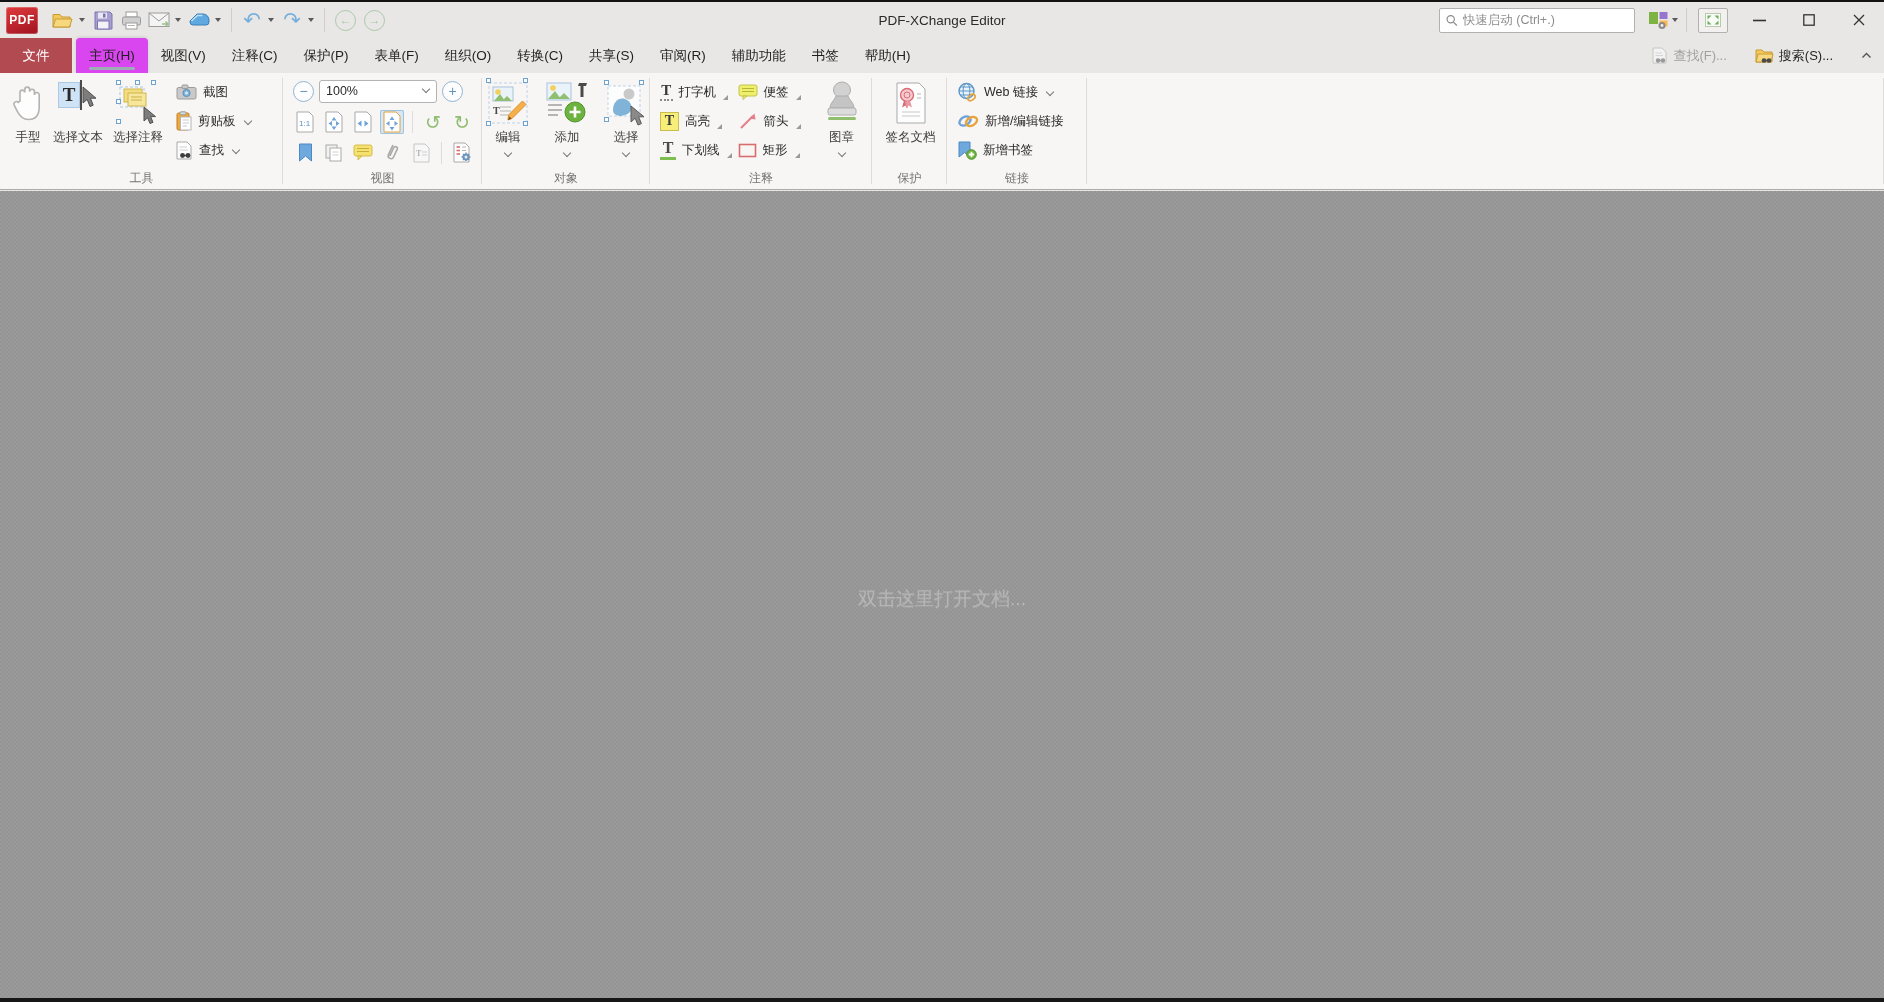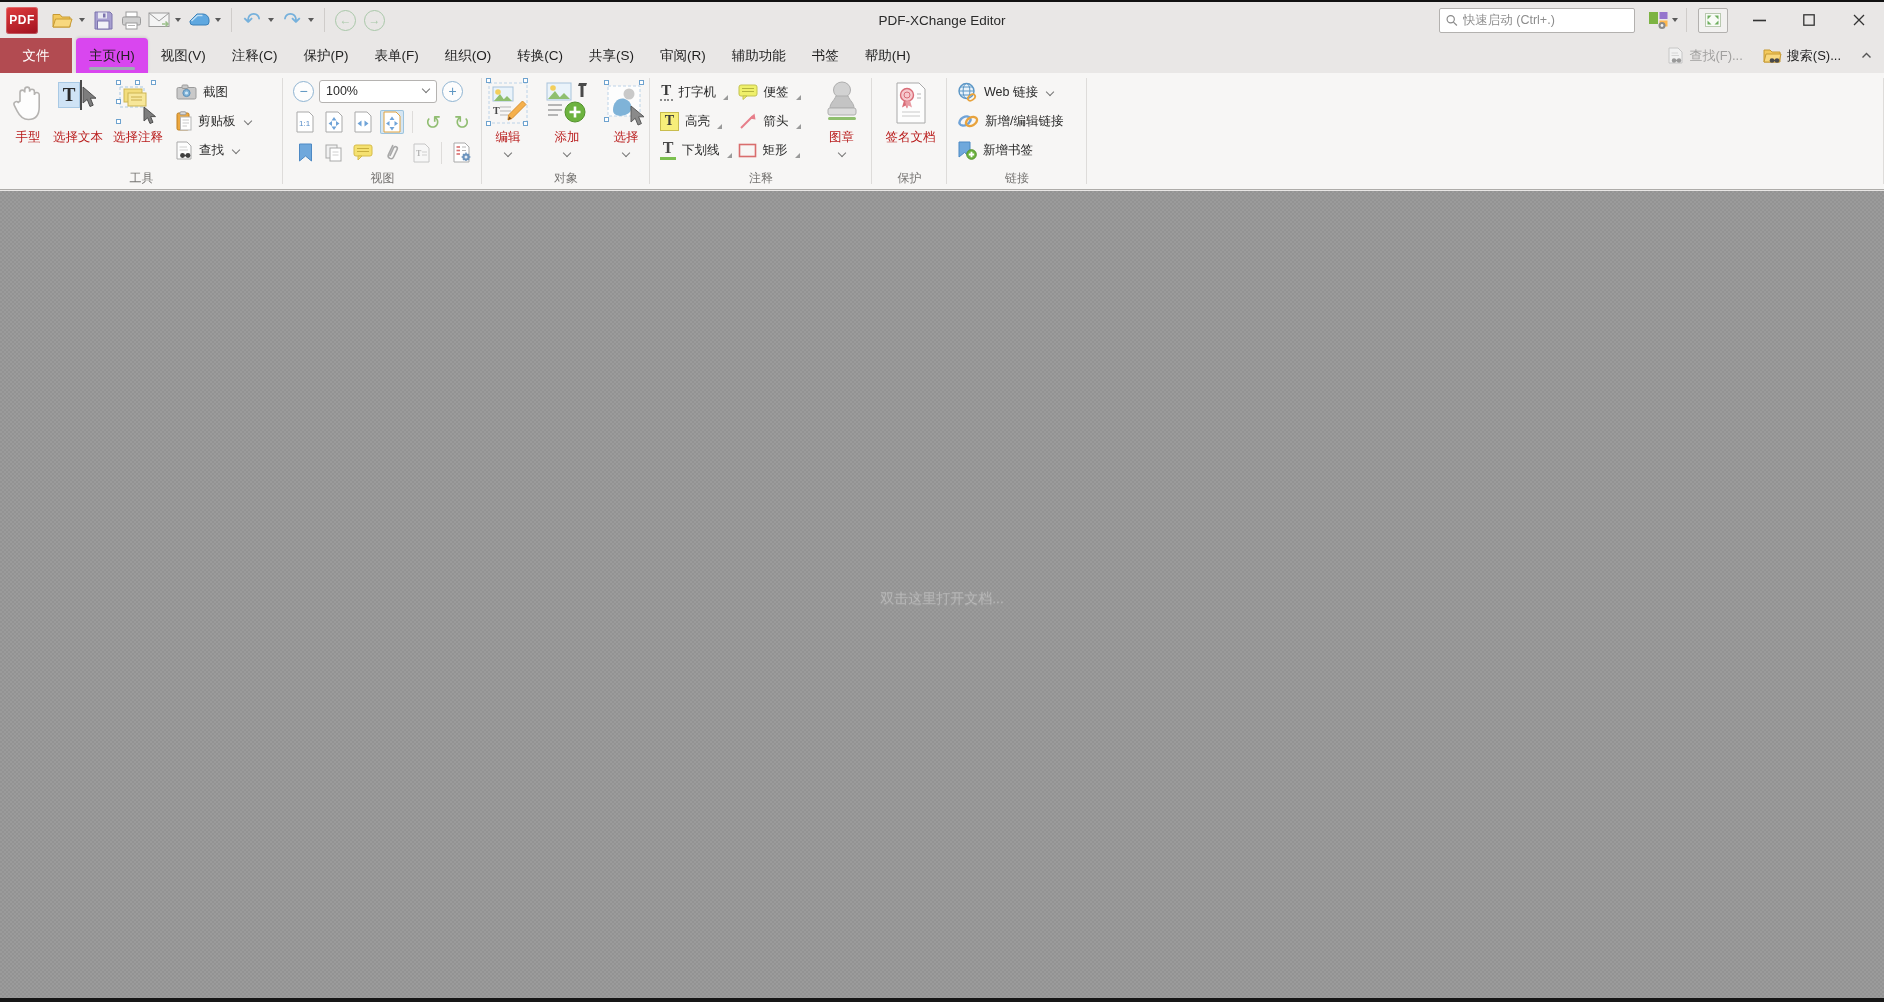--- a/index.html
+++ b/index.html
@@ -23,34 +23,34 @@
   .quick-launch input::placeholder { color:#8d8d8d; opacity:1; }
   .fs-btn { width:30px; height:25px; border:1px solid #b3b1af; border-radius:2px; background:#f2f1f0; display:flex; align-items:center; justify-content:center; margin:0 6px; }
   .win-btn { width:50px; height:34px; display:flex; align-items:center; justify-content:center; }
 
   
   #tabrow { position:absolute; top:38px; left:0; width:100%; height:35px; display:flex; align-items:stretch; }
   .file-tab { width:72px; background:#b24b51; color:#fff; display:flex; align-items:center; justify-content:center; font-size:13.5px; }
   .tab { padding:0 13px; display:flex; align-items:center; font-size:13.5px; color:#1f1f1f; position:relative; white-space:nowrap; }
   .tab.active { background:#d946ef; border-radius:4px 4px 0 0; box-shadow:0 -1px 3px rgba(0,0,0,.12); margin-left:4px; }
   .tab.active::after { content:""; position:absolute; left:50%; transform:translateX(-50%); bottom:3px; width:46px; height:3px; border-radius:2px; background:#9fadb6; }
-  .tabrow-right { margin-left:auto; display:flex; align-items:center; gap:20px; padding-right:12px; }
+  .tabrow-right { margin-left:auto; display:flex; align-items:center; gap:28px; padding-right:12px; }
   .tab-tool { display:flex; align-items:center; gap:5px; font-size:13px; white-space:nowrap; }
   .tab-tool.disabled { color:#a1a09f; }
   .tab-tool.enabled { color:#1f1f1f; }
 
   
   #ribbon { position:absolute; top:73px; left:0; width:100%; height:117px; background:#f7f6f5; border-bottom:1px solid #aeaca9; display:flex; }
   .group { position:relative; height:100%; flex:0 0 auto; }
   .group::after { content:""; position:absolute; right:0; top:5px; bottom:5px; width:1px; background:#dedcda; }
   .group-label { position:absolute; bottom:2px; left:0; right:0; text-align:center; font-size:12px; color:#767472; }
   .gbody { display:flex; padding:4px 6px 22px 8px; height:100%; }
   .bigbtn { display:flex; flex-direction:column; align-items:center; padding:1px 5px; }
   .bigbtn .ic { height:50px; display:flex; align-items:center; justify-content:center; }
-  .bigbtn .lb { font-size:12.5px; color:#b91c1c; margin-top:1px; white-space:nowrap; }
+  .bigbtn .lb { font-size:12.5px; color:#404040; margin-top:1px; white-space:nowrap; }
   .chev { width:8px; height:8px; position:relative; margin-top:3px; }
   .chev::before { content:""; position:absolute; left:1px; top:1px; width:5px; height:5px; border-right:1.5px solid #777; border-bottom:1.5px solid #777; transform:rotate(45deg); }
   .smallcol { display:flex; flex-direction:column; gap:5px; padding-top:3px; }
   .smallbtn { display:flex; align-items:center; gap:6px; height:24px; font-size:12.5px; color:#2a2a2a; white-space:nowrap; }
   .mtri { width:0; height:0; border-bottom:5px solid #9a9a9a; border-left:5px solid transparent; align-self:flex-end; margin:0 0 4px 1px; }
   .vrow { display:flex; align-items:center; gap:5px; height:30px; }
   .circbtn { width:21px; height:21px; border:1.5px solid #8fb4d2; border-radius:50%; color:#5f97c2; display:flex; align-items:center; justify-content:center; font-size:14px; line-height:1; background:#fdfdfd; }
   .combo { width:118px; height:23px; background:#fff; border:1px solid #b5b3b1; border-radius:3px; display:flex; align-items:center; padding:0 6px; font-size:12.5px; color:#2a2a2a; }
   .combo .chev { margin:0 0 4px auto; }
   .sqbtn { width:24px; height:24px; display:flex; align-items:center; justify-content:center; border-radius:2px; }
@@ -71,21 +71,21 @@
   .t-type .dots i { width:2px; height:2px; background:#8a8a8a; display:block; }
 
   
   #docarea { position:absolute; top:191px; left:0; width:100%; bottom:4px;
     background-color:#9b9b9b;
     background-image:
       linear-gradient(45deg,#939393 25%,transparent 25%,transparent 75%,#939393 75%),
       linear-gradient(45deg,#939393 25%,transparent 25%,transparent 75%,#939393 75%);
     background-size:4px 4px; background-position:0 0,2px 2px;
     display:flex; align-items:center; justify-content:center; }
-  .doc-hint { color:#b6b6b6; font-size:14px; text-shadow:0 1px 1px rgba(255,255,255,.12);margin-top:8px; }
+  .doc-hint { color:#b6b6b6; font-size:19px; text-shadow:0 1px 1px rgba(255,255,255,.12);margin-top:8px; }
   #bottomstrip { position:absolute; bottom:0; left:0; width:100%; height:4px; background:#161616; }
 </style>
 </head>
 <body>
 
 <div class="win-top-edge"></div>
 
 <div id="titlebar">
   <div class="tb-title">PDF-XChange Editor</div>
   <div class="qat">

